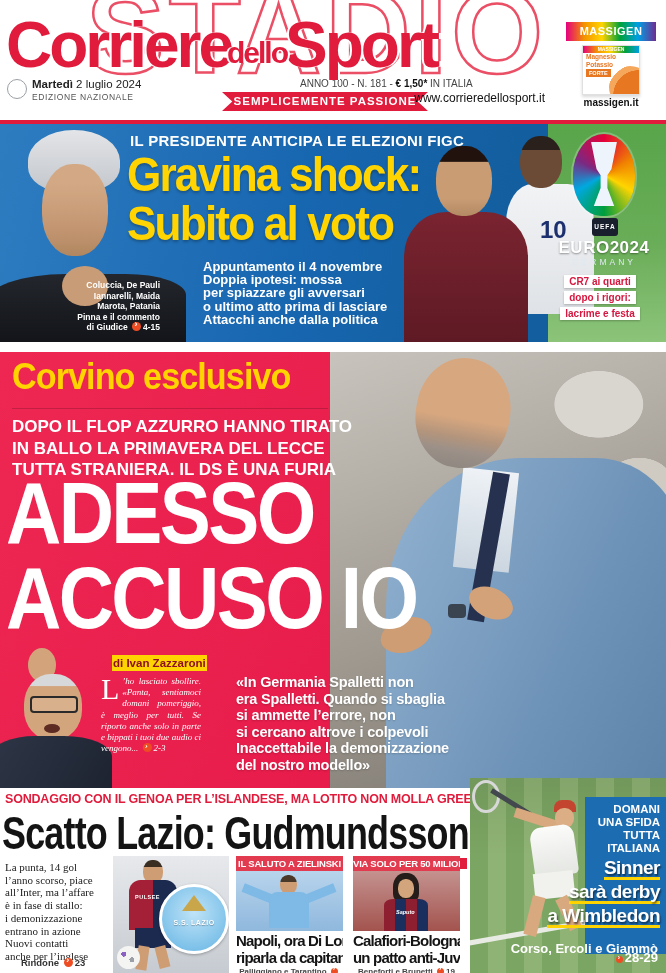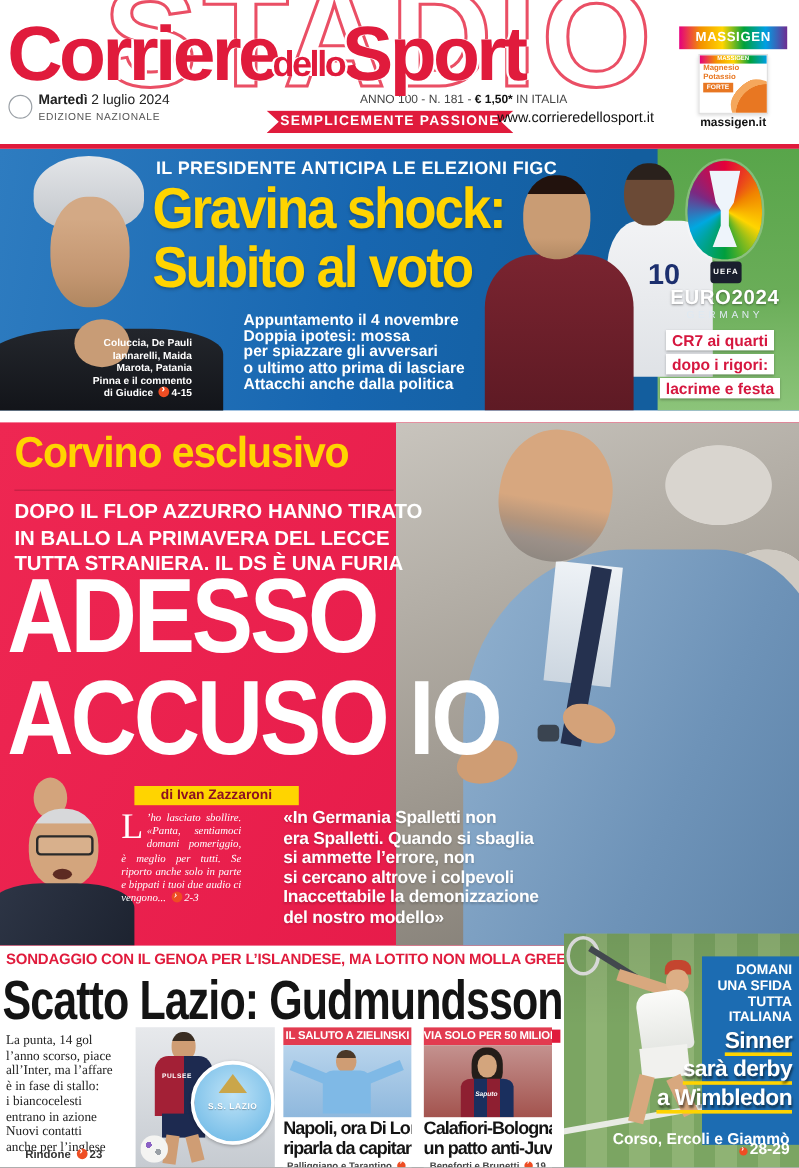--- a/index.html
+++ b/index.html
@@ -70,21 +70,21 @@
         box-shadow:0 0 0 2px rgba(255,255,255,.25);}
   .trophy .cup{position:absolute;left:14px;top:8px;width:34px;height:64px;background:#eef4fb;
         clip-path:polygon(12% 0,88% 0,72% 42%,60% 52%,60% 72%,80% 100%,20% 100%,40% 72%,40% 52%,28% 42%);}
   .uefa{left:592px;top:94px;width:26px;height:18px;background:#1a1f2e;border-radius:3px;color:#fff;
         font-size:6.5px;font-weight:bold;text-align:center;line-height:18px;letter-spacing:1px;}
   .euro-name{left:545px;top:114px;width:118px;text-align:center;color:#fff;font-weight:900;font-size:17px;
         letter-spacing:.5px;text-shadow:0 1px 2px rgba(0,0,0,.4);}
   .euro-country{left:545px;top:133px;width:118px;text-align:center;color:#dfe9f2;font-size:8.5px;letter-spacing:3px;}
   .euro-lines{right:4px;top:148px;width:124px;}
   .euro-lines .ln{display:table;margin:3px auto 0;background:#fff;color:#d6173f;font-weight:900;
-        font-size:13px;padding:1px 5px;white-space:nowrap;box-shadow:0 1px 2px rgba(0,0,0,.25);}
+        font-size:10px;padding:1px 5px;white-space:nowrap;box-shadow:0 1px 2px rgba(0,0,0,.25);}
   
   .g-kicker{left:130px;top:8px;color:#fff;font-weight:900;font-size:15px;letter-spacing:.3px;z-index:5;}
   .g-head{left:127px;top:26px;color:#ffd400;font-weight:900;font-size:48px;line-height:49px;
         letter-spacing:-2px;transform:scaleX(.92);transform-origin:left top;white-space:nowrap;z-index:5;
         text-shadow:0 2px 3px rgba(0,0,0,.25);}
   .g-sub{left:203px;top:136px;color:#fff;font-weight:800;font-size:13px;line-height:13.2px;z-index:5;}
   .g-cap{left:28px;top:156px;width:132px;text-align:right;color:#fff;font-weight:bold;
         font-size:8.5px;line-height:10.5px;z-index:5;}
 
   
@@ -116,21 +116,21 @@
   .ph-corvino{left:0;top:296px;width:102px;height:140px;z-index:4;}
   .ph-corvino .hand{position:absolute;left:28px;top:0;width:28px;height:34px;border-radius:50%;background:#d3a47c;}
   .ph-corvino .head{position:absolute;left:24px;top:26px;width:58px;height:66px;border-radius:46%;
         background:linear-gradient(180deg,#d7d8da 18%,#d3a57d 19%);}
   .ph-corvino .glasses{position:absolute;left:30px;top:48px;width:44px;height:13px;border:2.5px solid #2a2a2a;
         border-radius:4px;background:rgba(255,255,255,.12);}
   .ph-corvino .mouth{position:absolute;left:44px;top:76px;width:16px;height:9px;border-radius:50%;background:#5d2b22;}
   .ph-corvino .blazer{position:absolute;left:-8px;top:88px;width:120px;height:52px;border-radius:36% 40% 0 0;
         background:linear-gradient(120deg,#2e3647,#1d2330);}
   .z-byline{left:112px;top:303px;background:#ffd400;color:#8c1022;font-weight:900;font-size:11.5px;
-        padding:2px 22px;z-index:5;}
+        padding:2px 1px;z-index:5;}
   .z-body{left:101px;top:324px;width:100px;color:#fff;font-family:"Liberation Serif",serif;
         font-style:italic;font-size:9px;line-height:11.2px;text-align:justify;z-index:5;}
   .z-body .dropcap{float:left;font-size:30px;line-height:26px;padding-right:3px;font-style:normal;
         font-family:"Liberation Serif",serif;}
   .quote{left:236px;top:322px;color:#fff;font-weight:800;font-size:14.5px;line-height:16.6px;
         letter-spacing:-.2px;z-index:5;white-space:nowrap;text-shadow:0 1px 2px rgba(0,0,0,.2);}
 
   
   .l-kicker{left:5px;top:792px;color:#e01b3c;font-weight:900;font-size:12.5px;letter-spacing:-.2px;white-space:nowrap;}
   .l-head{left:2px;top:806px;color:#141414;font-weight:900;font-size:46px;letter-spacing:-1px;
@@ -336,21 +336,21 @@
   </div>
 
   <div class="abs l-kicker">SONDAGGIO CON IL GENOA PER L’ISLANDESE, MA LOTITO NON MOLLA GREENWOOD</div>
   <div class="abs l-head">Scatto Lazio: Gudmundsson</div>
   <div class="abs red-dash"></div>
   <div class="abs l-body">
     <div>La punta, 14 gol</div>
     <div>l’anno scorso, piace</div>
     <div>all’Inter, ma l’affare</div>
     <div>è in fase di stallo:</div>
-    <div>i biancocelesti</div>
+    <div>i demonizzazione</div>
     <div>entrano in azione</div>
     <div>Nuovi contatti</div>
     <div>anche per l’inglese</div>
   </div>
   <div class="abs l-byline"><span>Rindone</span> <span class="pg"></span><span>23</span></div>
 
   <div class="abs ph-genoa">
     <div class="head"></div>
     <div class="jersey"></div>
     <div class="sponsor">PULSEE</div>

